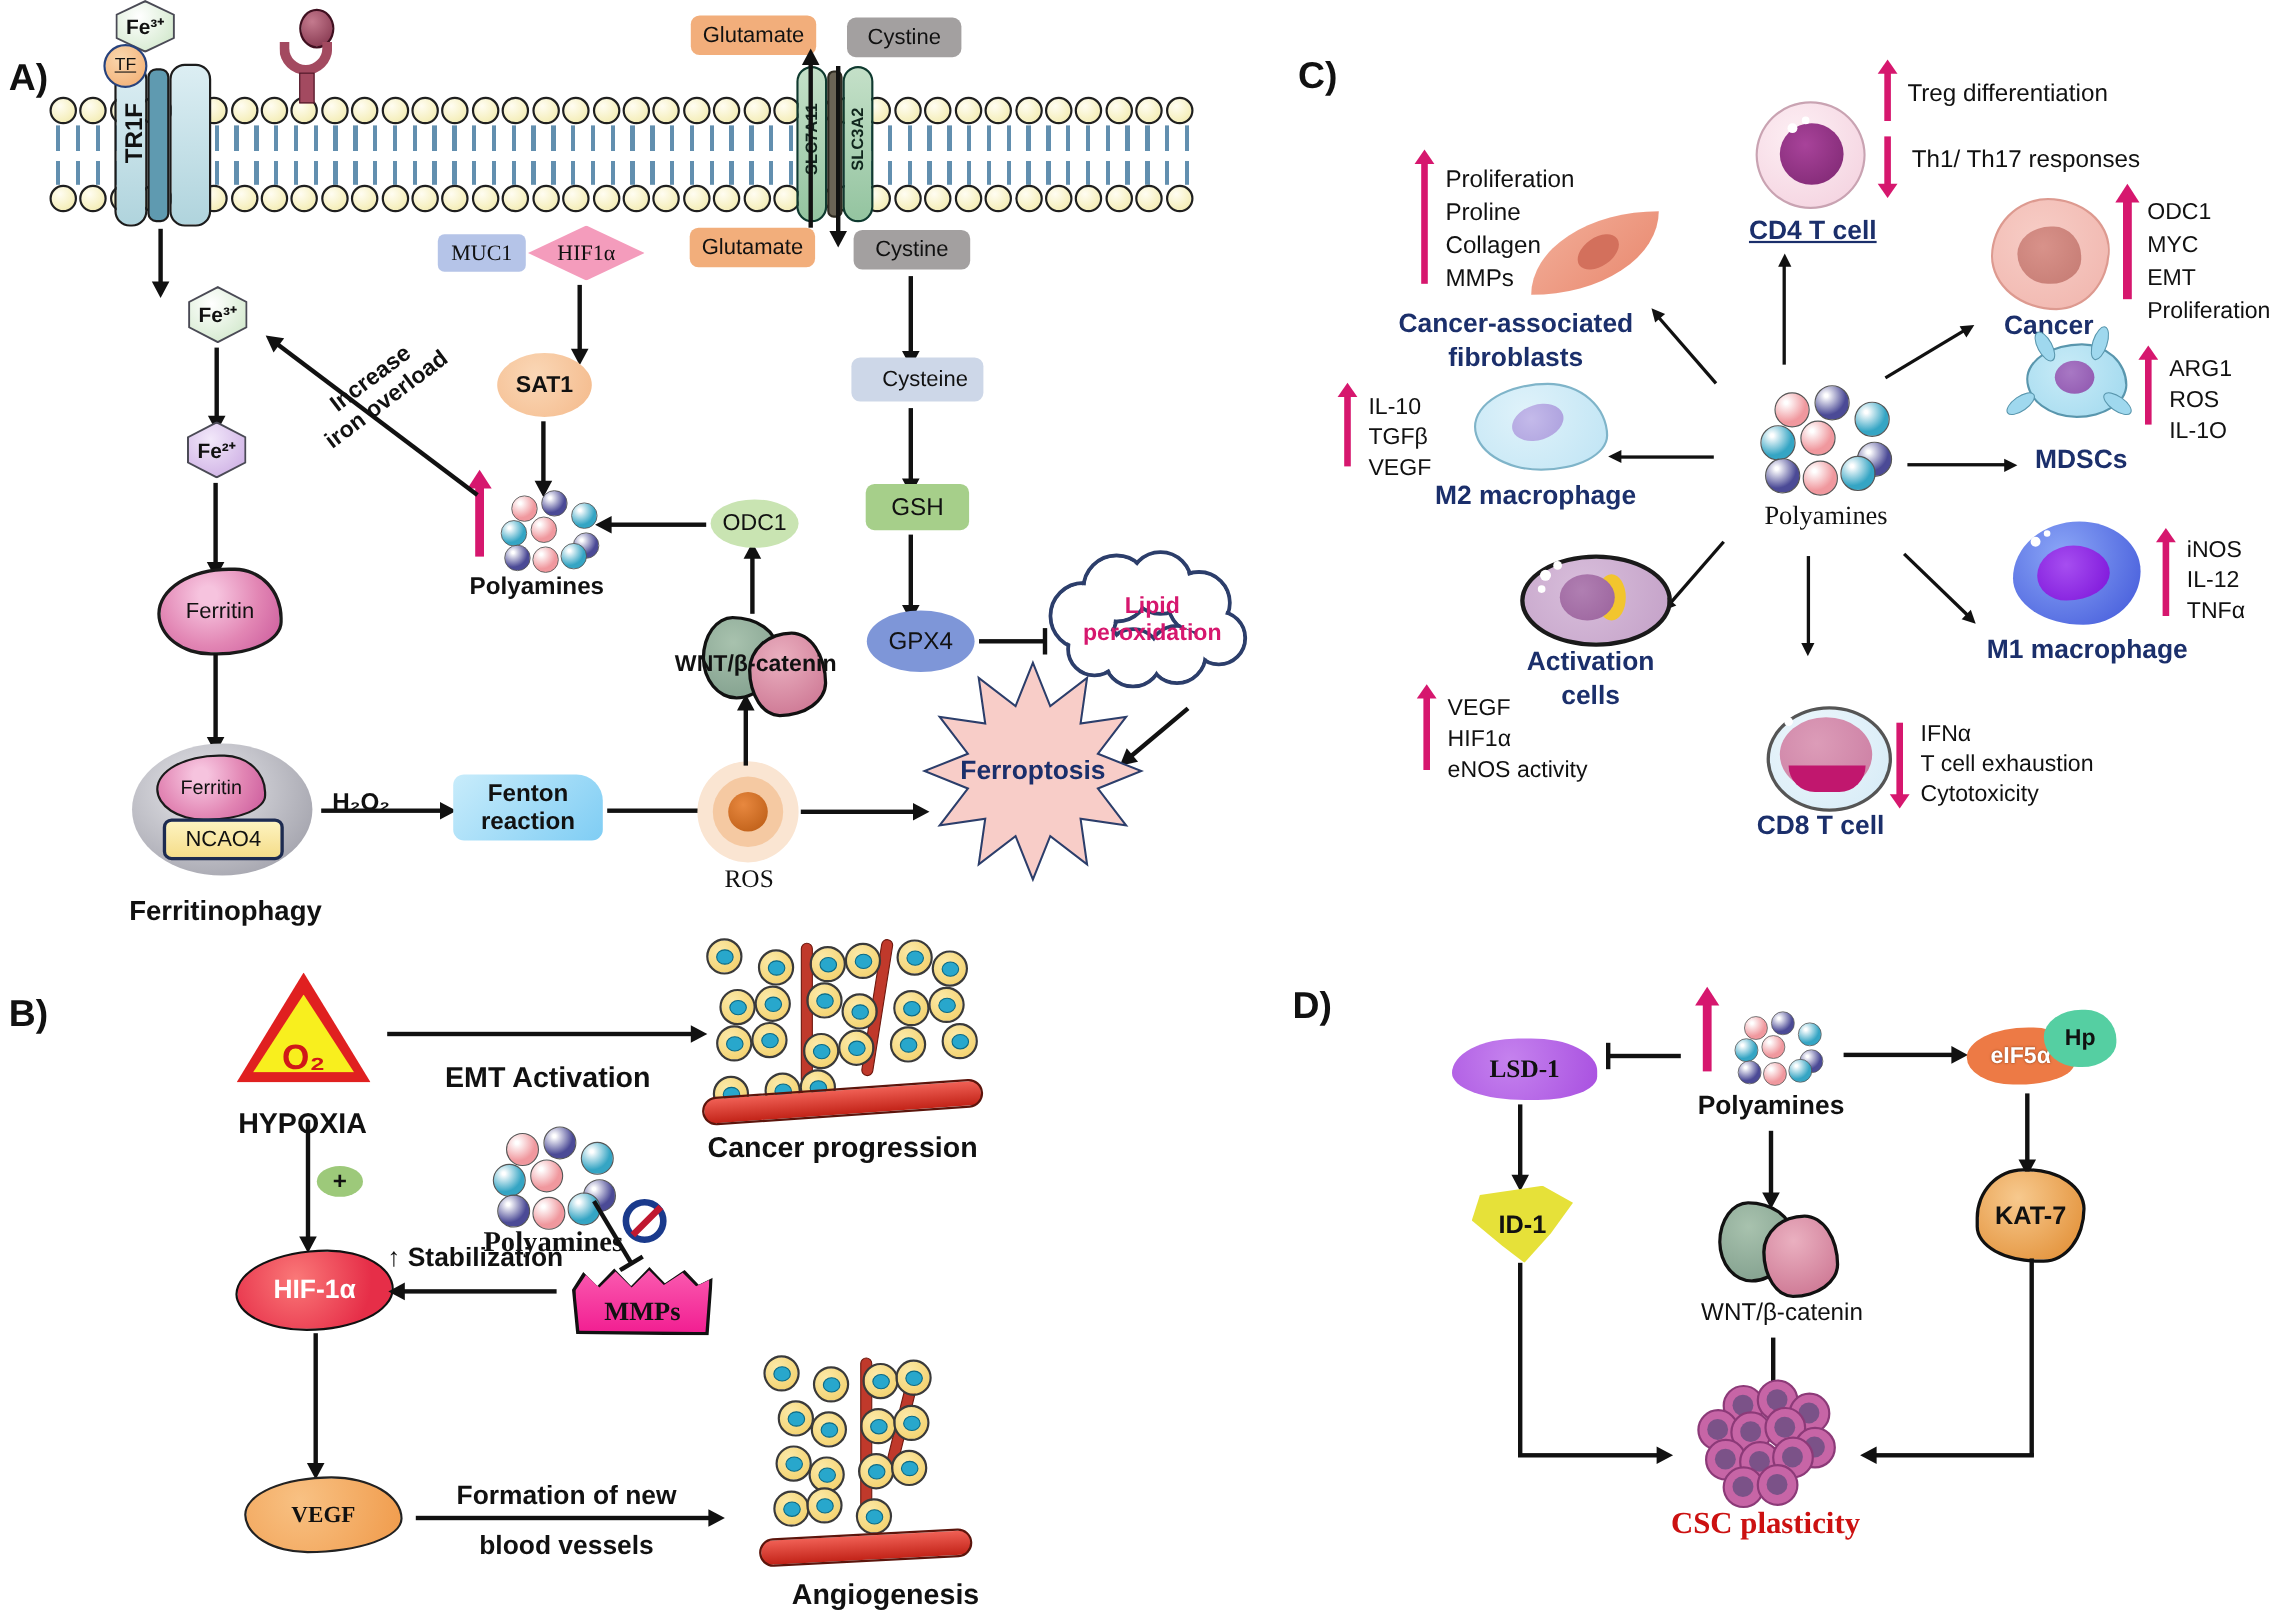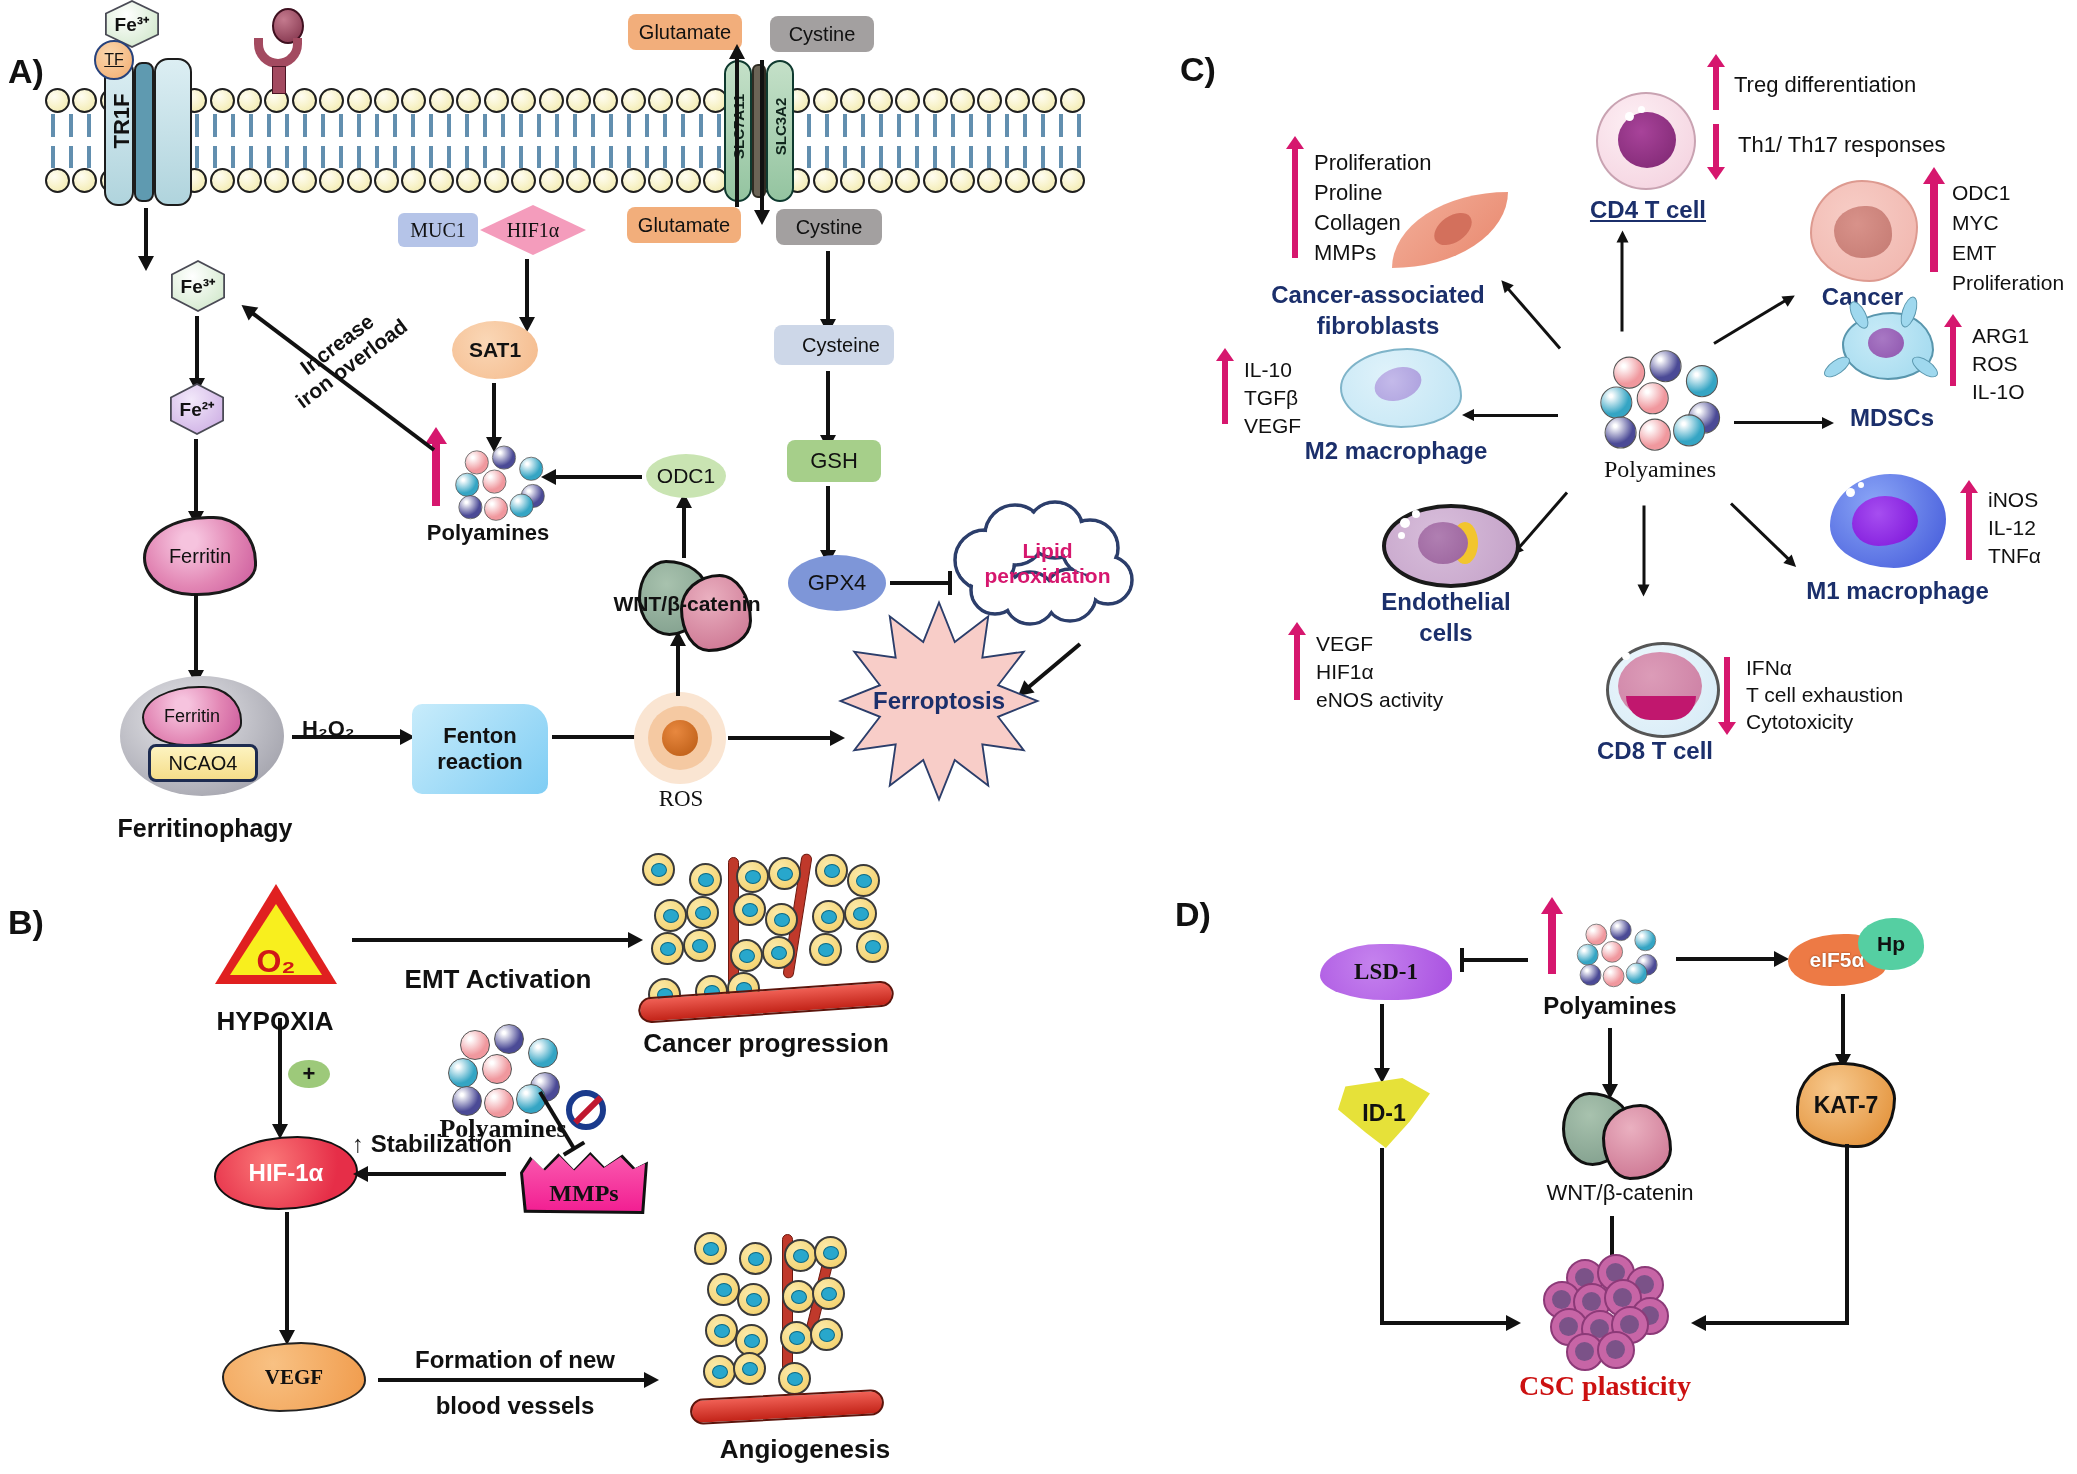--- a/index.html
+++ b/index.html
@@ -224,21 +224,21 @@
     <div class="blob" style="left:143px;top:516px;width:108px;height:74px;background:radial-gradient(circle at 40% 30%,#f6c3de 10%,#e286b4 55%,#c9579a);border:3px solid #1a1a1a;border-radius:60% 40% 55% 45%/55% 60% 40% 50%;font-size:20px;">Ferritin</div>
     <div class="arr" style="left:196px;top:592px;width:78px;transform:rotate(90deg);"></div>
 
     <div class="ell" style="left:120px;top:676px;width:164px;height:120px;background:radial-gradient(ellipse at 40% 35%,#e8e8ec,#a9a9b2 75%,#8f8f98);"></div>
     <div class="blob" style="left:142px;top:686px;width:96px;height:56px;background:radial-gradient(circle at 40% 30%,#f6c3de 10%,#e286b4 55%,#c9579a);border:2.5px solid #1a1a1a;border-radius:60% 40% 55% 45%/55% 60% 40% 50%;font-size:18px;">Ferritin</div>
     <div class="box" style="left:148px;top:744px;width:104px;height:32px;background:linear-gradient(#fdf3c0,#f5dd8a);border:3px solid #1d2b50;font-size:20px;">NCAO4</div>
     <div class="t b c" style="left:100px;top:814px;width:210px;font-size:25px;">Ferritinophagy</div>
 
     <div class="t b" style="left:302px;top:716px;font-size:22px;">H₂O₂</div>
     <div class="arr" style="left:292px;top:735px;width:110px;"></div>
-    <div class="box b" style="left:412px;top:704px;width:136px;height:90px;background:linear-gradient(135deg,#c8ecfb,#7fcdf4);border-radius:10px 24px 10px 10px;flex-direction:column;font-size:22px;line-height:1.2;">
+    <div class="box b" style="left:412px;top:704px;width:136px;height:60px;background:linear-gradient(135deg,#c8ecfb,#7fcdf4);border-radius:10px 24px 10px 10px;flex-direction:column;font-size:22px;line-height:1.2;">
       <div>Fenton</div>
         <div>reaction</div>
     </div>
     <div class="arr" style="left:552px;top:735px;width:88px;"></div>
 
     <div>
       <div class="ell" style="left:634px;top:692px;width:92px;height:92px;background:#fae5d2;"></div>
       <div class="ell" style="left:648px;top:706px;width:64px;height:64px;background:#f5c9a2;"></div>
       <div class="ell" style="left:662px;top:720px;width:36px;height:36px;background:radial-gradient(circle at 38% 32%,#e8883f,#b85912);"></div>
     </div>
@@ -513,21 +513,21 @@
     </div>
 
     <div>
       <div class="ell" style="left:1382px;top:504px;width:130px;height:76px;background:radial-gradient(circle at 40% 35%,#d8bedb,#c3a0c7);border:4px solid #1a1a1a;"></div>
       <div class="t" style="left:1452px;top:522px;width:26px;height:42px;background:#f2c52e;border-radius:50%;"></div>
       <div class="ell" style="left:1418px;top:522px;width:50px;height:42px;background:radial-gradient(circle at 40% 35%,#b07fb2,#9a629c);"></div>
       <div class="glint" style="left:1400px;top:518px;width:10px;height:10px;"></div>
       <div class="glint" style="left:1412px;top:510px;width:8px;height:8px;"></div>
       <div class="glint" style="left:1398px;top:532px;width:7px;height:7px;"></div>
     </div>
-    <div class="t b c navy" style="left:1366px;top:588px;width:160px;font-size:24px;">Endothelial</div>
+    <div class="t b c navy" style="left:1366px;top:588px;width:160px;font-size:24px;">Activation</div>
     <div class="t b c navy" style="left:1366px;top:619px;width:160px;font-size:24px;">cells</div>
     <div class="pkup sm" style="left:1294px;top:634px;height:66px;"></div>
     <div class="items" style="left:1316px;top:630px;line-height:28px;">
       <div>VEGF</div>
         <div>HIF1α</div>
         <div>eNOS activity</div>
     </div>
 
     <div>
       <div class="blob" style="left:1340px;top:348px;width:118px;height:76px;background:radial-gradient(circle at 38% 32%,#dff2fa,#bfe4f4);border:2px solid #7fb4c9;border-radius:55% 45% 50% 50%/50% 60% 40% 50%;"></div>

